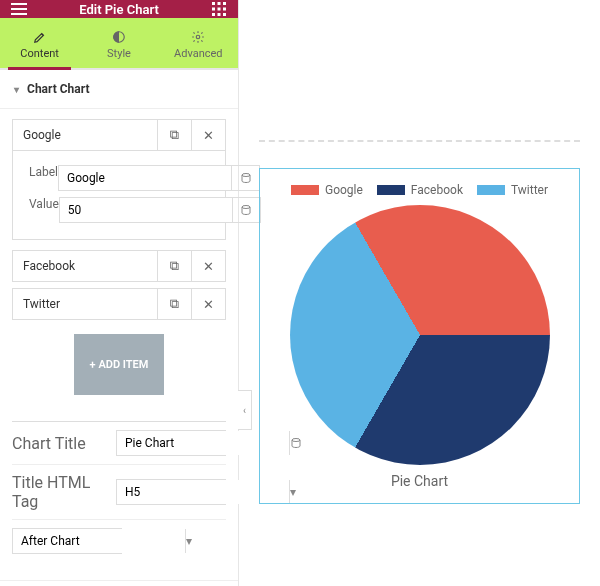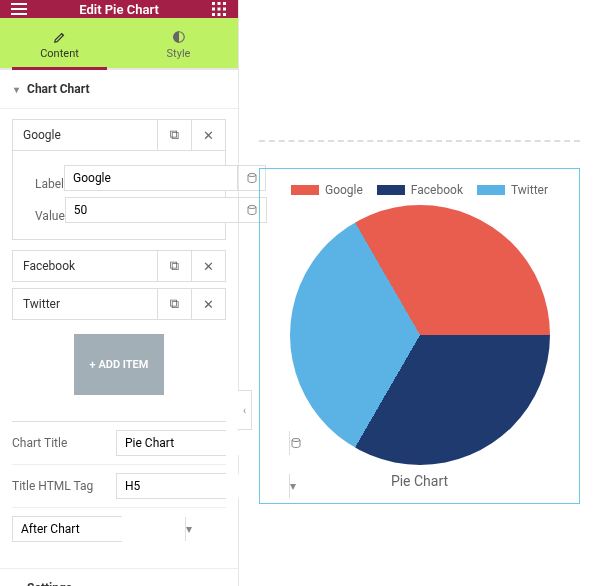--- a/index.html
+++ b/index.html
@@ -14,32 +14,32 @@
 .tab.active::after { content: ""; position: absolute; left: 10%; right: 10%; bottom: -2px; height: 3px; background: #a41f47; }
 .tab-icon { display: block; margin: 0 auto 3px; }
 .section-head { display: flex; align-items: center; padding: 12px 14px; font-size: 12px; font-weight: 700; color: #333; cursor: pointer; border-bottom: 1px solid #eee; }
 .section-head.collapsed { border-top: 1px solid #eee; }
 .caret { margin-right: 8px; font-size: 10px; color: #888; }
 .panel-body { padding: 10px 12px 18px; }
 .item-row { display: flex; border: 1px solid #ddd; margin-bottom: 6px; }
 .item-label { flex: 1; padding: 8px 10px; font-size: 12px; color: #333; }
 .item-btn { width: 34px; border-left: 1px solid #ddd; display: flex; align-items: center; justify-content: center; cursor: pointer; color: #666; font-size: 13px; }
 .controls { border: 1px solid #ddd; border-top: none; padding: 8px 10px 10px; margin-top: -6px; margin-bottom: 10px; }
-.ctrl-row { display: flex; align-items: flex-end; margin: 6px 12px; }
+.ctrl-row { display: flex; align-items: flex-start; margin: 6px 6px; }
 .ctrl-label { width: 70px; font-size: 12px; color: #666; }
 .ctrl-input { flex: 1; display: flex; border: 1px solid #ddd; }
 .ctrl-input input { border: none; padding: 5px 8px; font-size: 12px; flex: 1; outline: none; }
 .ctrl-suffix { width: 28px; border-left: 1px solid #ddd; display: flex; align-items: center; justify-content: center; color: #888; cursor: pointer; font-size: 12px; }
 .color-wrap { display: flex; justify-content: flex-end; align-items: center; gap: 0; flex: 1; }
 .color-globe { width: 28px; height: 28px; border: 1px solid #ddd; display: flex; align-items: center; justify-content: center; color: #888; cursor: pointer; font-size: 13px; }
 .color-swatch { width: 28px; height: 28px; border: 1px solid #ddd; border-left: none; background: #e85d4e; cursor: pointer; }
 .add-btn { display: block; margin: 14px auto 8px; background: #a3afb7; color: #fff; border: none; padding: 24px 16px; font-size: 11px; font-weight: 600; cursor: pointer; }
 .field-row { display: flex; align-items: center; padding: 8px 0; border-top: 1px solid #eee; }
 .field-row:first-of-type { border-top: 1px solid #ddd; }
-.field-label { flex: 1; font-size: 12px; color: #666; }
+.field-label { flex: 1; font-size: 16px; color: #666; }
 .field-input { width: 110px; display: flex; border: 1px solid #ddd; }
 .field-input input, .field-input select { border: none; padding: 5px 8px; font-size: 12px; flex: 1; outline: none; background: #fff; }
 .preview { flex: 1; position: relative; padding: 20px; }
 .placeholder-line { border-top: 2px dashed #ddd; position: absolute; top: 140px; left: 20px; right: 20px; }
 .chart-card { border: 1px solid #6dc7e6; padding: 14px; margin-top: 148px; }
 .legend { display: flex; justify-content: center; gap: 14px; font-size: 12px; color: #666; margin-bottom: 8px; }
 .leg-item { display: flex; align-items: center; gap: 6px; }
 .leg-sw { width: 28px; height: 10px; }
 .pie { width: 260px; height: 260px; margin: 6px auto 8px; border-radius: 50%; position: relative; }
 .chart-title { text-align: center; font-size: 14px; color: #666; margin-top: 4px; }
@@ -79,20 +79,27 @@
         </svg>
       <span>Content</span>
     </div>
     <div class="tab">
       <svg class="tab-icon" width="14" height="14" viewBox="0 0 24 24" fill="none" stroke="#666" stroke-width="2">
           <circle cx="12" cy="12" r="9"></circle>
           <path d="M12 3a9 9 0 000 18" fill="#666"></path>
         </svg>
       <span>Style</span>
     </div>
+    <div class="tab">
+      <svg class="tab-icon" width="14" height="14" viewBox="0 0 24 24" fill="none" stroke="#666" stroke-width="2">
+          <circle cx="12" cy="12" r="3"></circle>
+          <path d="M12 2v3M12 19v3M4.2 4.2l2.1 2.1M17.7 17.7l2.1 2.1M2 12h3M19 12h3M4.2 19.8l2.1-2.1M17.7 6.3l2.1-2.1"></path>
+        </svg>
+      <span>Advanced</span>
+    </div>
   </div>
 
   <div class="section-head">
     <span class="caret">▾</span>
     <span>Chart Chart</span>
   </div>
 
   <div class="panel-body">
     <div class="item-row">
       <div class="item-label">Google</div>

